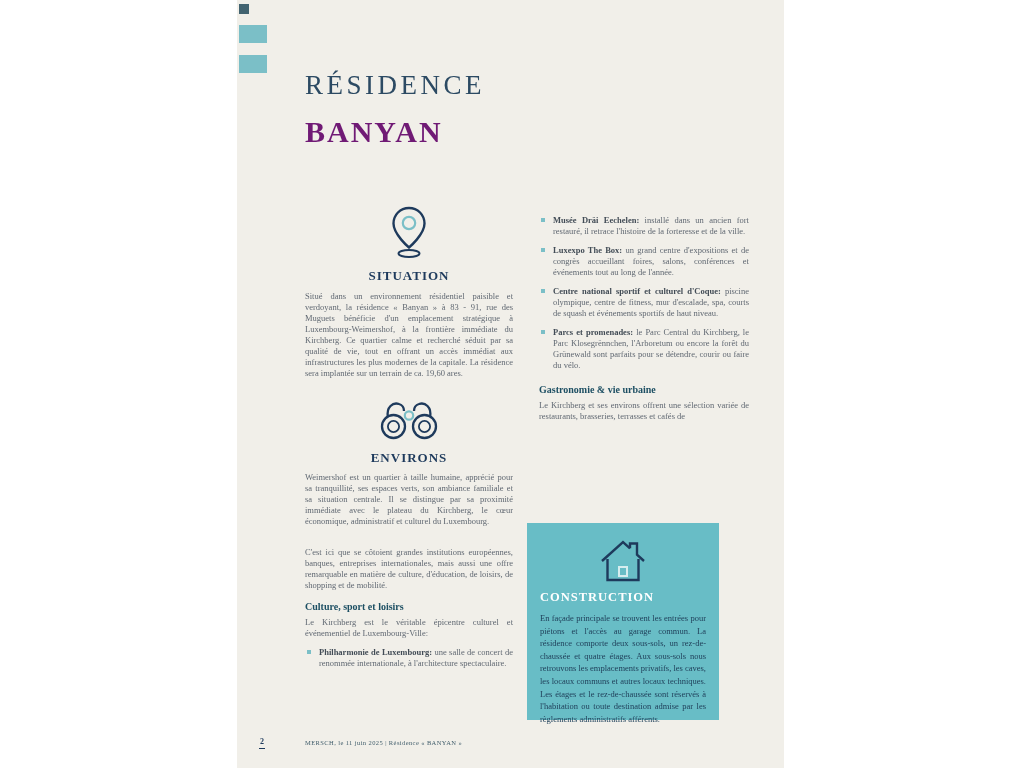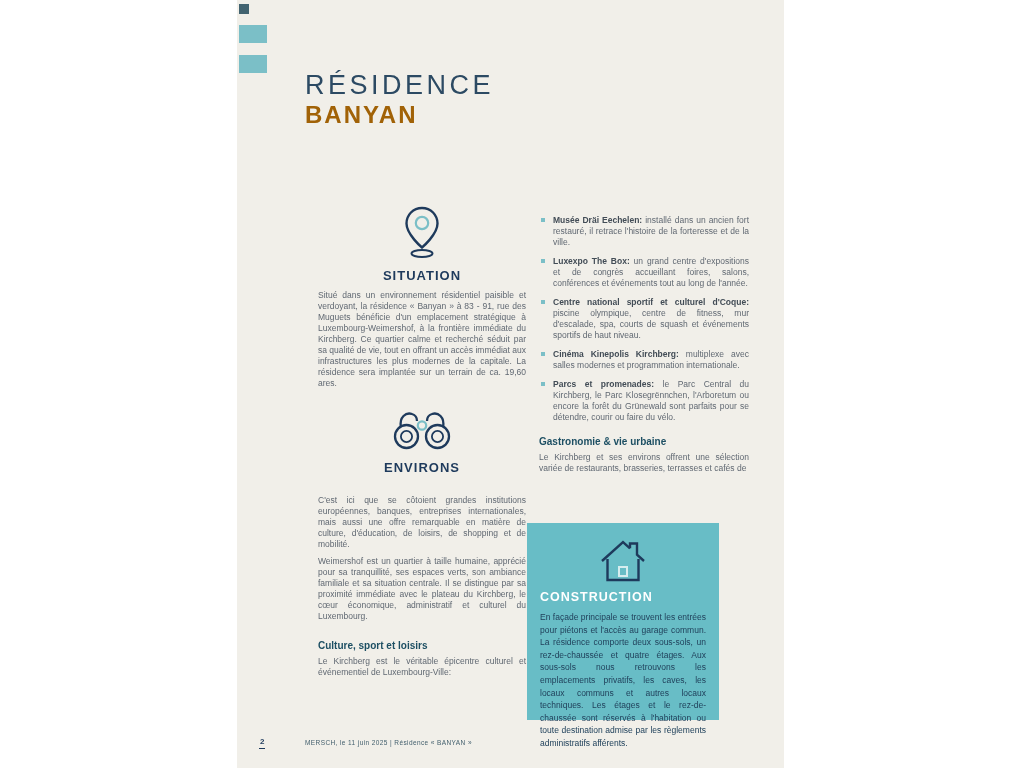--- a/index.html
+++ b/index.html
@@ -1,44 +1,44 @@
 <!DOCTYPE html>
 <html><head>
 <meta charset="utf-8">
 <style>
   * { margin:0; padding:0; box-sizing:border-box; }
   html,body { width:1024px; height:768px; background:#ffffff; overflow:hidden;
               font-family:"Liberation Sans", sans-serif; }
   .stage { position:relative; width:1024px; height:768px; background:#ffffff; }
-  .paper { position:absolute; left:237px; top:0; width:547px; height:768px; background:#f1efe9; }
+  .paper { position:absolute; left:237px; top:0; width:547px; height:768px; background:#f1efe9;font-family:Liberation Serif, serif; }
 
   
   .sq { position:absolute; }
   .sq-dark  { left:2px;  top:4px;  width:10px; height:10px; background:#426370; }
   .sq-t1    { left:2px;  top:25px; width:28px; height:18px; background:#7bbfc7; }
   .sq-t2    { left:2px;  top:55px; width:28px; height:18px; background:#7bbfc7; }
 
   
   .title { position:absolute; left:68px; top:70px; }
   .title-l1 { font-size:27px; font-weight:300; letter-spacing:3.5px; color:#2c4a63; }
-  .title-l2 { font-size:24px; font-weight:700; letter-spacing:2px; color:#a16207; margin-top:0; }
+  .title-l2 { font-size:30px; font-weight:700; letter-spacing:2px; color:#701a75; margin-top:14px; }
 
   
-  .col-left  { position:absolute; left:81px;  top:205px; width:208px; }
+  .col-left  { position:absolute; left:68px;  top:205px; width:208px; }
   .col-right { position:absolute; left:302px; top:215px; width:210px; }
 
   .icon-wrap { text-align:center; }
   .icon-wrap.binoc { margin-top:20px; }
   .sec-head { margin-top:9px; text-align:center; font-size:13px; font-weight:700;
               letter-spacing:1px; color:#1e3a5c; }
   .body-txt { font-size:8.5px; line-height:11px; color:#606872; text-align:justify; }
   .col-left .body-txt.first { margin-top:7px; }
   .p-gap { margin-top:20px; }
 
-  .sub-head { font-size:10px; font-weight:700; color:#1d4f63; margin-top:18px; }
+  .sub-head { font-size:10px; font-weight:700; color:#1d4f63; margin-top:10px; }
   .intro { margin-top:5px; }
 
   .bullet { position:relative; padding-left:14px; margin-top:8px; }
   .bullet .mark { position:absolute; left:2px; top:3px; width:4px; height:4px; background:#7bbfc7; }
   .bullet .lbl { font-weight:700; color:#424c56; }
 
   .col-right .bullet:first-child { margin-top:0; }
   .gastro-head { margin-top:13px; }
   .gastro-p { margin-top:5px; }
 
@@ -91,41 +91,41 @@
           <path d="M9 18 C7 8 14 3 20 5 C24 6.2 25 9 25 12" stroke="#1e3a5c" stroke-width="2.3"></path>
           <path d="M51 18 C53 8 46 3 40 5 C36 6.2 35 9 35 12" stroke="#1e3a5c" stroke-width="2.3"></path>
           <circle cx="14.5" cy="27.5" r="11.5" stroke="#1e3a5c" stroke-width="2.3"></circle>
           <circle cx="45.5" cy="27.5" r="11.5" stroke="#1e3a5c" stroke-width="2.3"></circle>
           <circle cx="14.5" cy="27.5" r="5.6" stroke="#1e3a5c" stroke-width="1.8"></circle>
           <circle cx="45.5" cy="27.5" r="5.6" stroke="#1e3a5c" stroke-width="1.8"></circle>
           <circle cx="30" cy="16.5" r="4.2" stroke="#7bbfc7" stroke-width="2.2"></circle>
         </svg>
       </div>
       <div class="sec-head">ENVIRONS</div>
+      <div class="body-txt" style="margin-top:6px;">Weimershof est un quartier à taille humaine, apprécié pour sa tranquillité, ses espaces verts, son ambiance familiale et sa situation centrale. Il se distingue par sa proximité immédiate avec le plateau du Kirchberg, le cœur économique, administratif et culturel du Luxembourg.</div>
       <div class="body-txt p-gap">C'est ici que se côtoient grandes institutions européennes, banques, entreprises internationales, mais aussi une offre remarquable en matière de culture, d'éducation, de loisirs, de shopping et de mobilité.</div>
-      <div class="body-txt" style="margin-top:6px;">Weimershof est un quartier à taille humaine, apprécié pour sa tranquillité, ses espaces verts, son ambiance familiale et sa situation centrale. Il se distingue par sa proximité immédiate avec le plateau du Kirchberg, le cœur économique, administratif et culturel du Luxembourg.</div>
 
       <div class="sub-head">Culture, sport et loisirs</div>
       <div class="body-txt intro">Le Kirchberg est le véritable épicentre culturel et événementiel de Luxembourg-Ville:</div>
 
+      <div class="bullet body-txt">
+        <span class="mark"></span><span class="lbl">Philharmonie de Luxembourg:</span><span> une salle de concert de renommée internationale, à l'architecture spectaculaire.</span>
+      </div>
     </div>
 
     <div class="col-right">
 
       <div class="bullet body-txt">
         <span class="mark"></span><span class="lbl">Musée Dräi Eechelen:</span><span> installé dans un ancien fort restauré, il retrace l'histoire de la forteresse et de la ville.</span>
       </div>
       <div class="bullet body-txt">
         <span class="mark"></span><span class="lbl">Luxexpo The Box:</span><span> un grand centre d'expositions et de congrès accueillant foires, salons, conférences et événements tout au long de l'année.</span>
       </div>
       <div class="bullet body-txt">
         <span class="mark"></span><span class="lbl">Centre national sportif et culturel d'Coque:</span><span> piscine olympique, centre de fitness, mur d'escalade, spa, courts de squash et événements sportifs de haut niveau.</span>
-      </div>
-      <div class="bullet body-txt">
-        <span class="mark"></span><span class="lbl">Cinéma Kinepolis Kirchberg:</span><span> multiplexe avec salles modernes et programmation internationale.</span>
       </div>
       <div class="bullet body-txt">
         <span class="mark"></span><span class="lbl">Parcs et promenades:</span><span> le Parc Central du Kirchberg, le Parc Klosegrënnchen, l'Arboretum ou encore la forêt du Grünewald sont parfaits pour se détendre, courir ou faire du vélo.</span>
       </div>
 
       <div class="sub-head gastro-head">Gastronomie &amp; vie urbaine</div>
       <div class="body-txt gastro-p">Le Kirchberg et ses environs offrent une sélection variée de restaurants, brasseries, terrasses et cafés de</div>
     </div>
 
     <div class="cbox">

